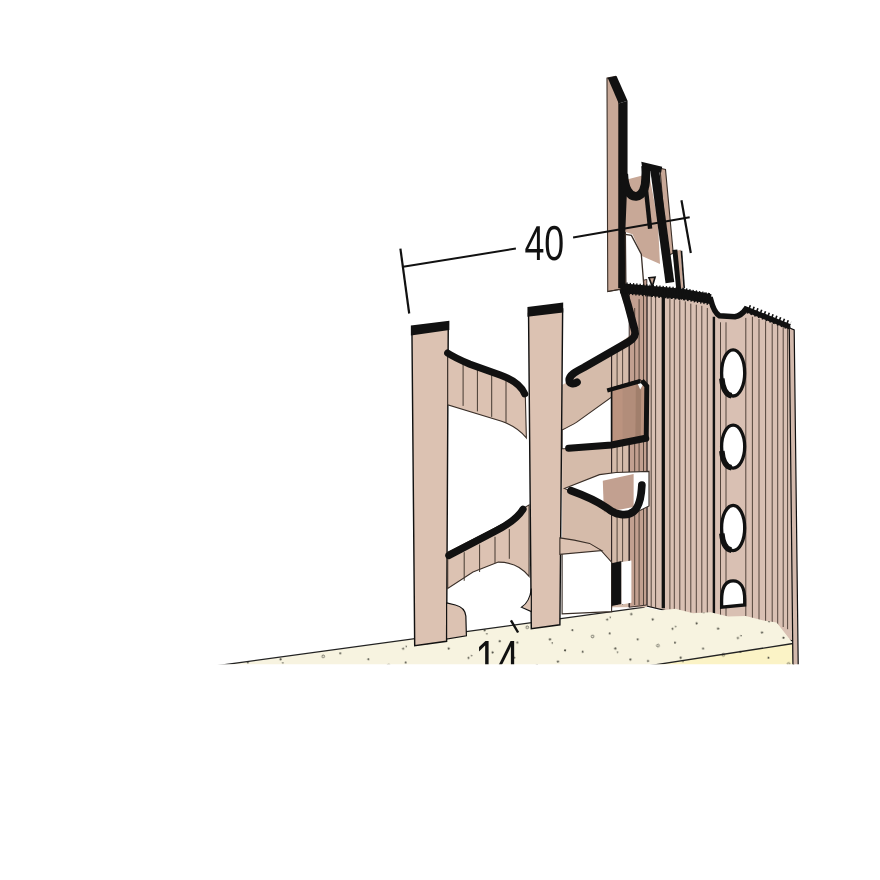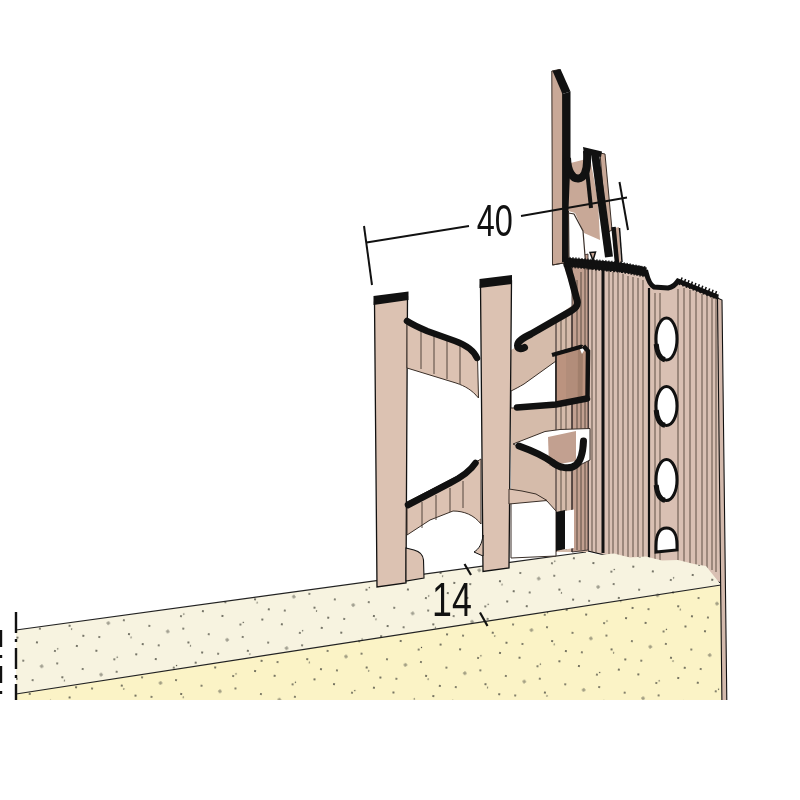--- a/index.html
+++ b/index.html
@@ -1,16 +1,16 @@
 <!DOCTYPE html>
 <html><head>
 <meta charset="utf-8">
 <style>
 html,body{margin:0;padding:0;background:#ffffff;}
-#page{width:800px;height:700px;position:relative;overflow:hidden;background:#ffffff;
+#page{width:800px;height:604px;position:relative;overflow:hidden;background:#ffffff;
 font-family:"Liberation Sans", sans-serif;}
 svg{display:block;}
 </style>
 </head>
 <body>
 <div id="page">
 <svg width="800" height="800" viewBox="0 0 800 800" xmlns="http://www.w3.org/2000/svg">
 <defs>
 <pattern id="stip" width="60" height="52" patternUnits="userSpaceOnUse" patternTransform="rotate(8)">
   <circle cx="6" cy="7" r="1.0" fill="#4a4a40"></circle>

